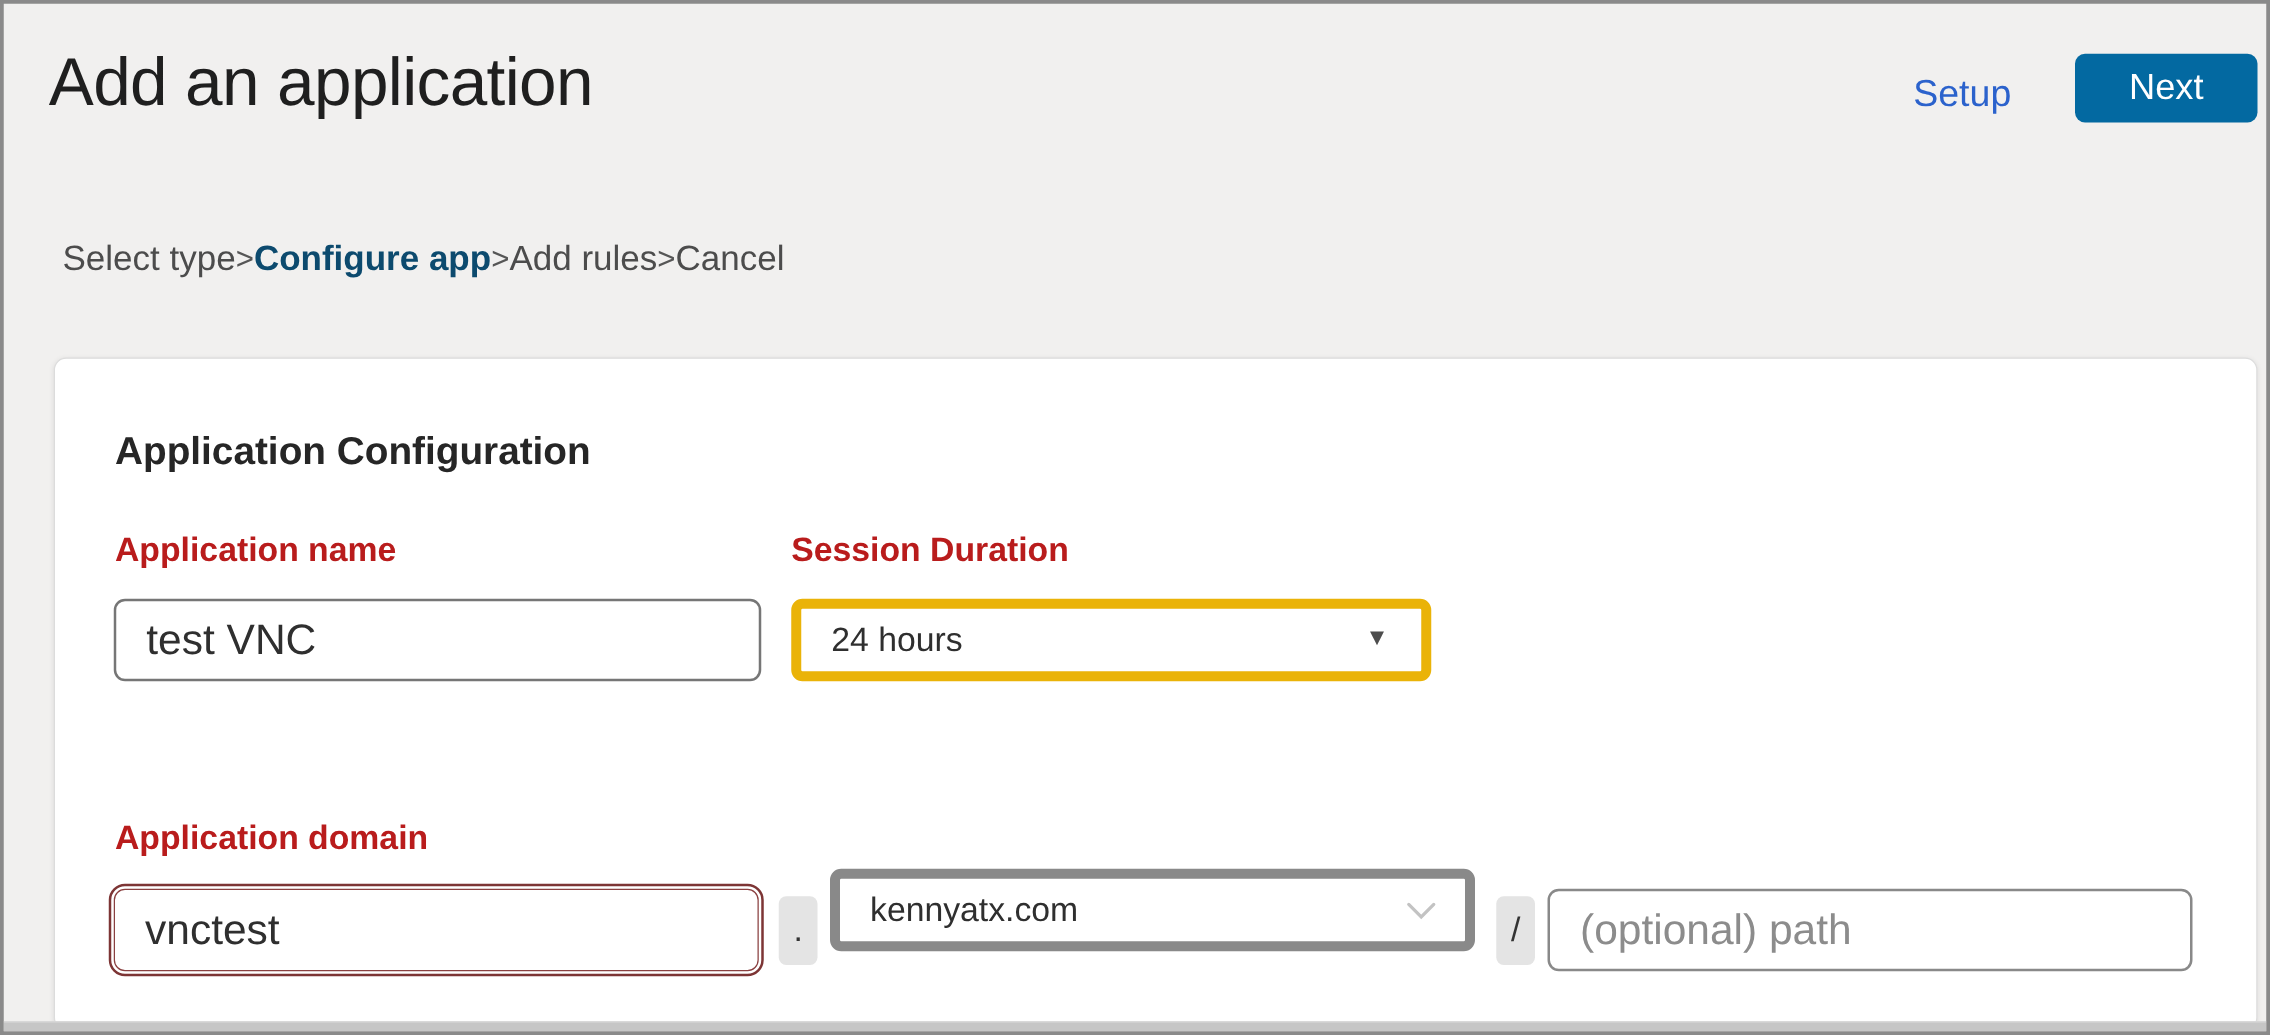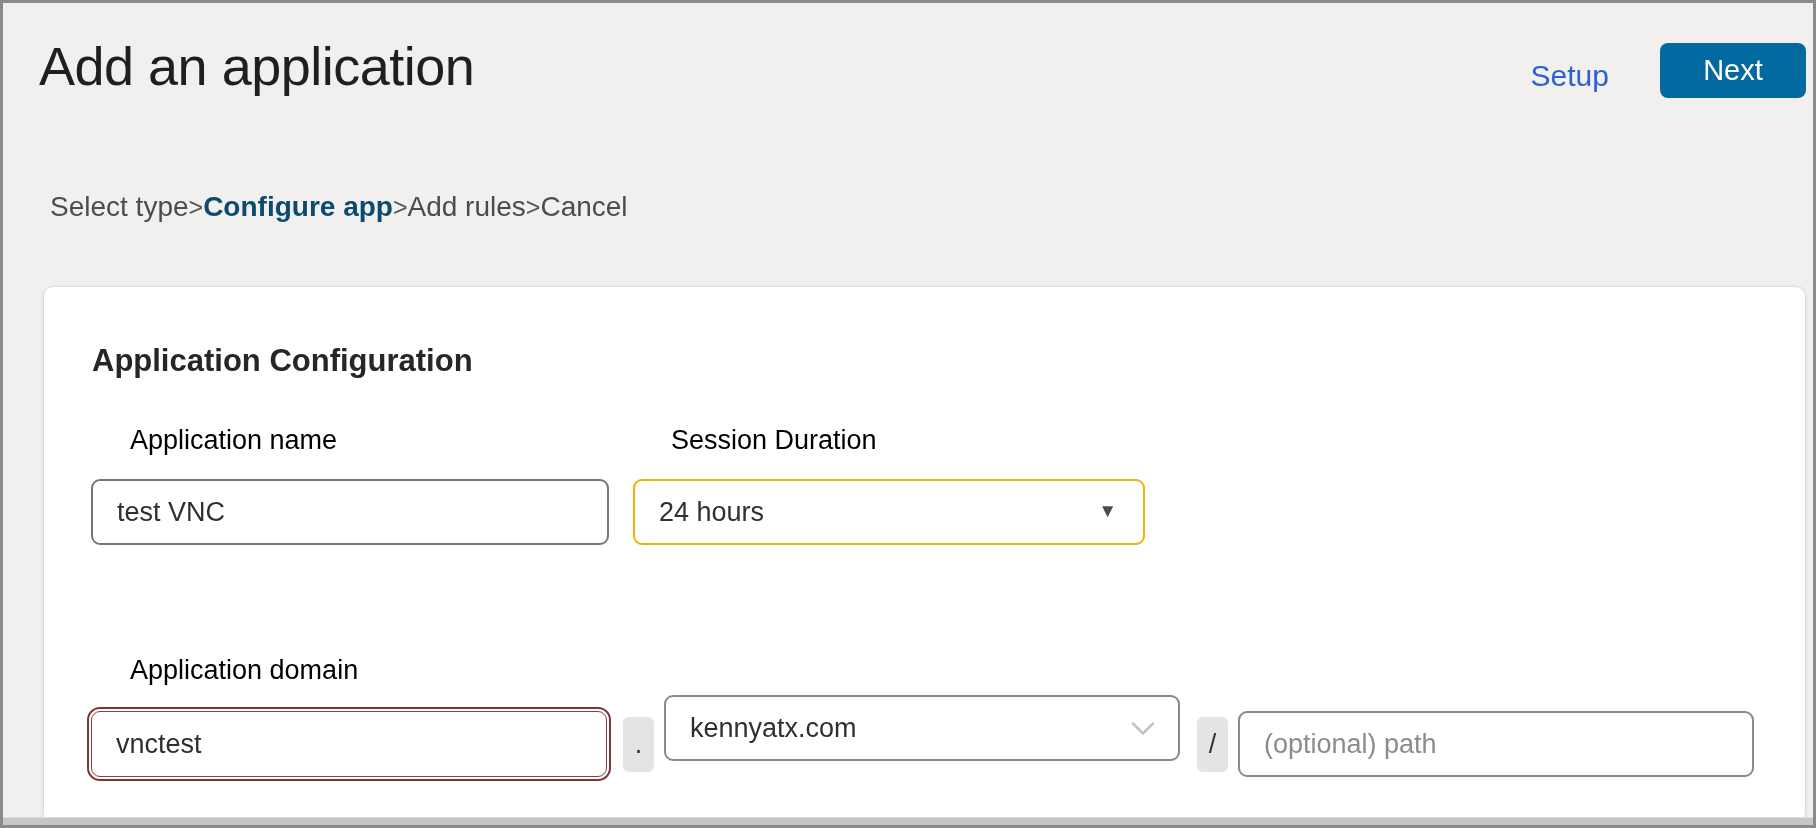--- a/index.html
+++ b/index.html
@@ -94,48 +94,47 @@
     left: 48px;
     top: 56px;
     font-size: 31px;
     font-weight: 700;
     color: #262626;
   }
 
   .field-label {
     position: absolute;
     font-size: 27px;
-    font-weight: 400;
-    color: #000000;
-    margin-left: 38px;
+    font-weight: 700;
+    color: #b91c1c;
   }
   .label-app-name      { left: 48px;  top: 138px; }
   .label-session       { left: 589px; top: 138px; }
   .label-app-domain    { left: 48px;  top: 368px; }
 
   .text-input {
     position: absolute;
     height: 66px;
     border: 2px solid #767676;
     border-radius: 9px;
     background: #ffffff;
     font-family: inherit;
-    font-size: 27px;
+    font-size: 34px;
     color: #2f2f2f;
     padding: 0 24px;
     outline: none;
   }
   .text-input::placeholder { color: #8c8c8c; opacity: 1; }
 
   .input-app-name { left: 47px; top: 192px; width: 518px; }
 
   .select-box {
     position: absolute;
     height: 66px;
-    border: 2px solid #eab308;
+    border: 8px solid #eab308;
     border-radius: 9px;
     background: #ffffff;
     display: flex;
     align-items: center;
     padding: 0 24px;
     font-size: 27px;
     color: #2f2f2f;
     cursor: pointer;
   }
   .select-session { left: 589px; top: 192px; width: 512px; }

